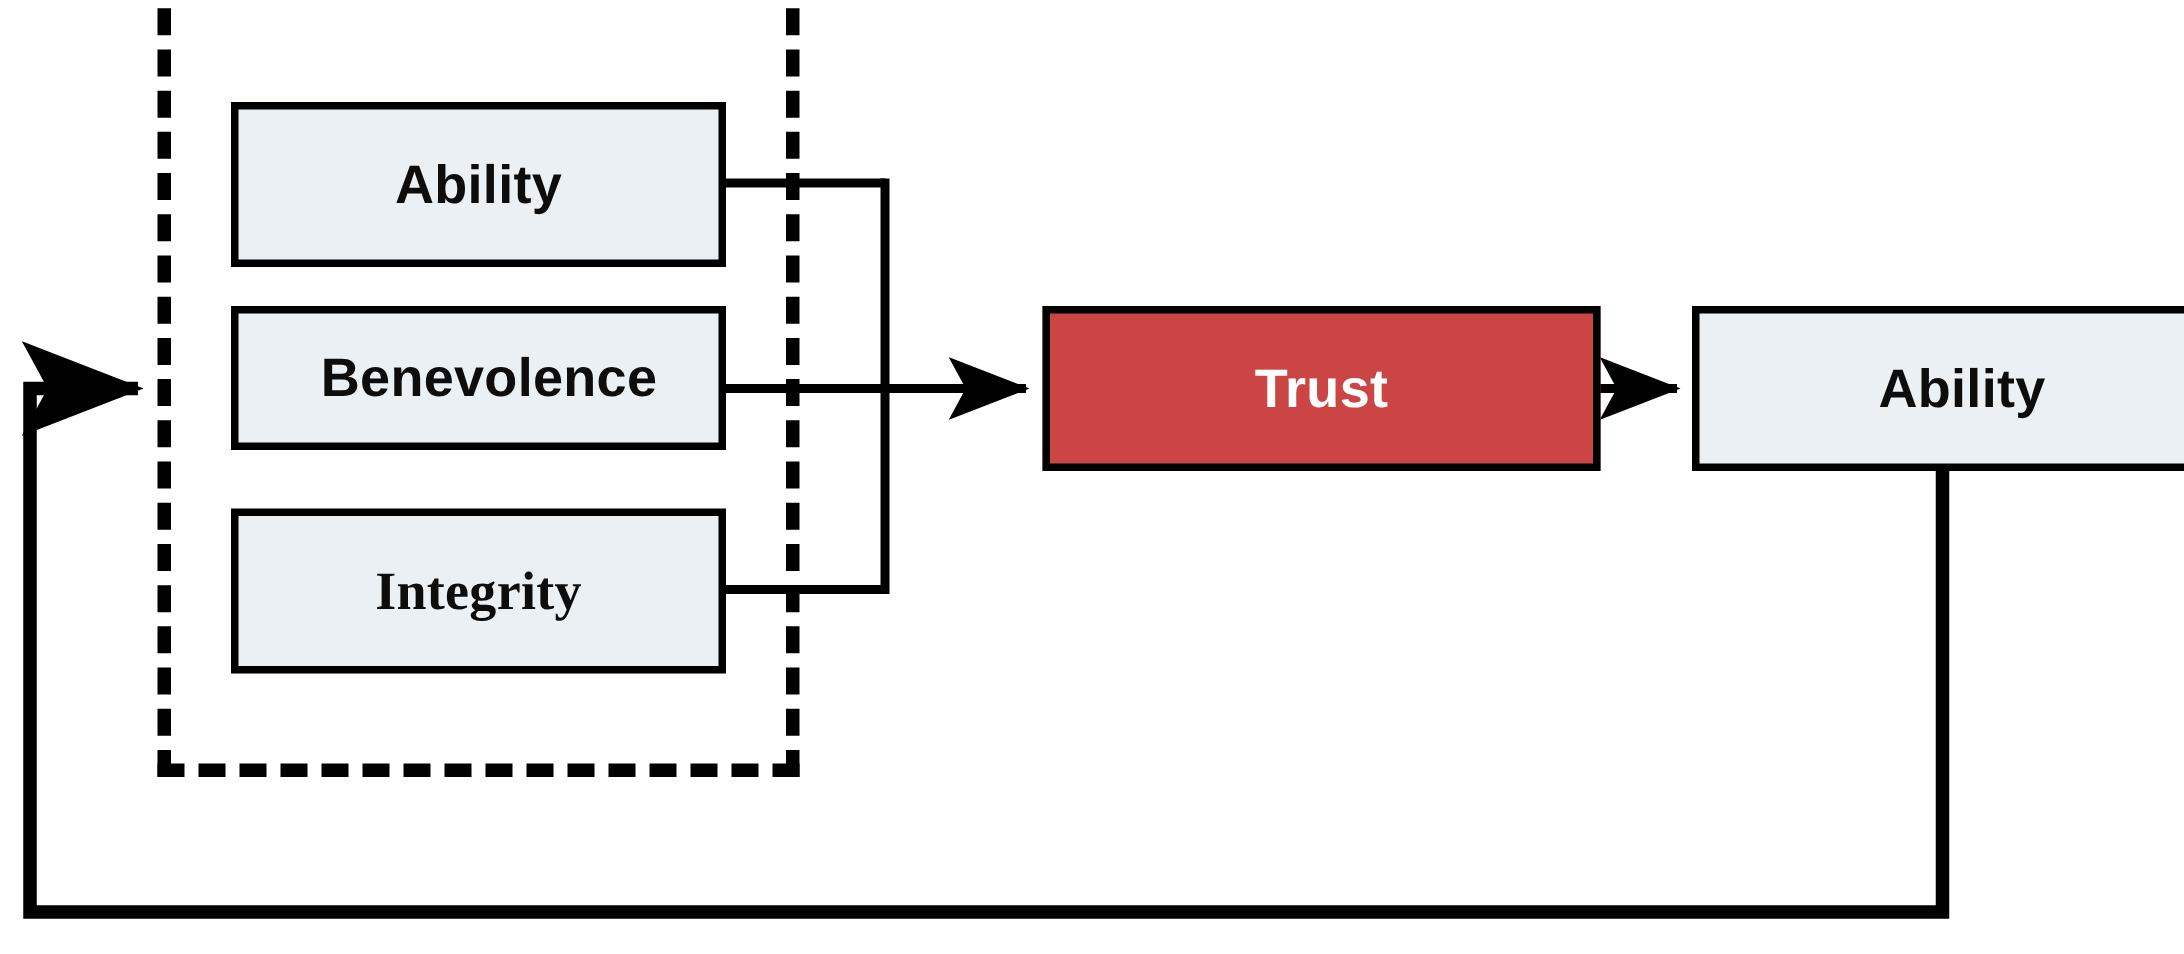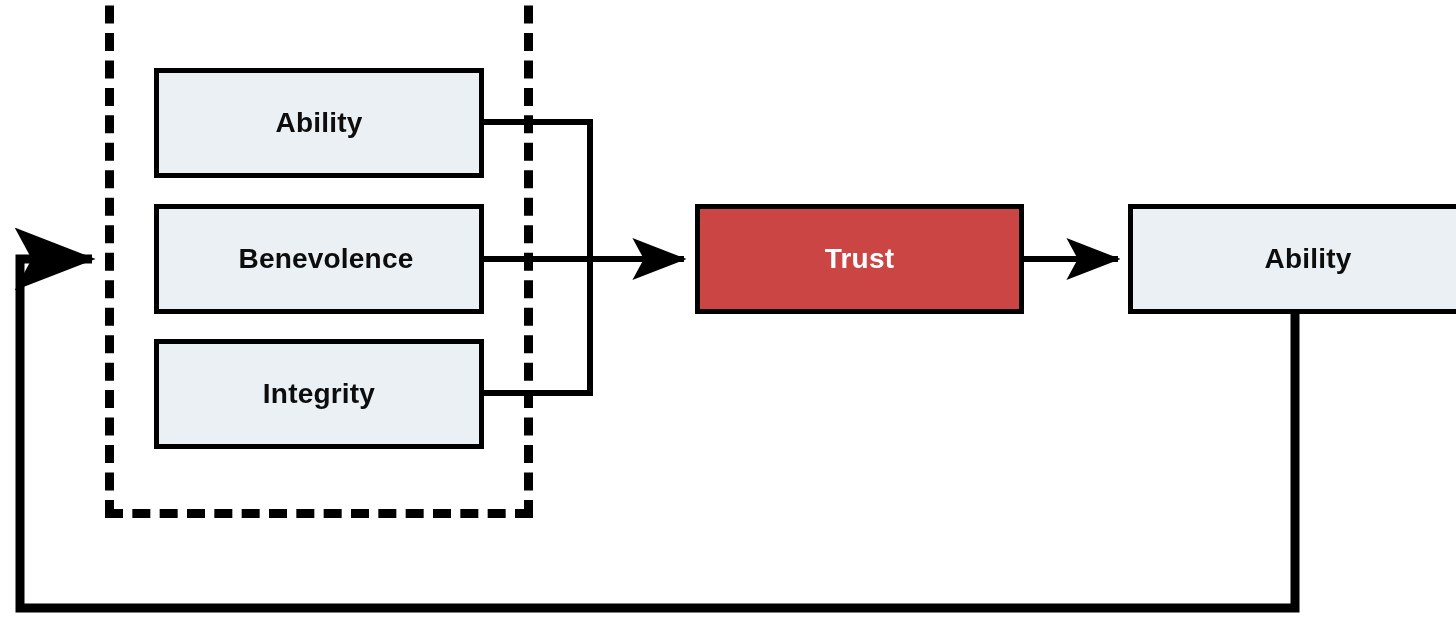--- a/index.html
+++ b/index.html
@@ -25,21 +25,21 @@
     height: 636px;
   }
   .node-box {
     position: absolute;
     box-sizing: border-box;
     display: flex;
     align-items: center;
     justify-content: center;
     border: 5px solid #000000;
     font-weight: bold;
-    font-size: 28px;
+    font-size: 36px;
     letter-spacing: 0.2px;
     line-height: 1;
     user-select: none;
   }
   .node-antecedent {
     background: #eaf0f3;
     color: #0d0d0d;
   }
   .node-trust {
     background: #cb4545;
@@ -93,29 +93,29 @@
       <path d="M1295,314 L1295,608 L20,608 L20,259 L92,259" stroke="#000000" stroke-width="9" fill="none" stroke-linejoin="miter" marker-end="url(#arrowhead)"></path>
     </g>
   </svg>
 
   <div class="grouping-frame" style="left:105px; top:-22px; width:428px; height:540px;"></div>
 
   <div class="node-box node-antecedent" style="left:154px; top:68px; width:330px; height:110px;">
     <span>Ability</span>
   </div>
 
-  <div class="node-box node-antecedent" style="left:154px; top:204px; width:330px; height:110px;padding-left:14px;">
+  <div class="node-box node-antecedent" style="left:154px; top:204px; width:330px; height:96px;padding-left:14px;">
     <span>Benevolence</span>
   </div>
 
-  <div class="node-box node-antecedent" style="left:154px; top:339px; width:330px; height:110px;">
+  <div class="node-box node-antecedent" style="left:154px; top:339px; width:330px; height:110px;font-family:Liberation Serif, serif;">
     <span>Integrity</span>
   </div>
 
-  <div class="node-box node-trust" style="left:695px; top:204px; width:329px; height:110px;">
+  <div class="node-box node-trust" style="left:695px; top:204px; width:372px; height:110px;">
     <span>Trust</span>
   </div>
 
   <div class="node-box node-outcome" style="left:1128px; top:204px; width:360px; height:110px;">
     <span>Ability</span>
   </div>
 
 </div>
 
 </body></html>

